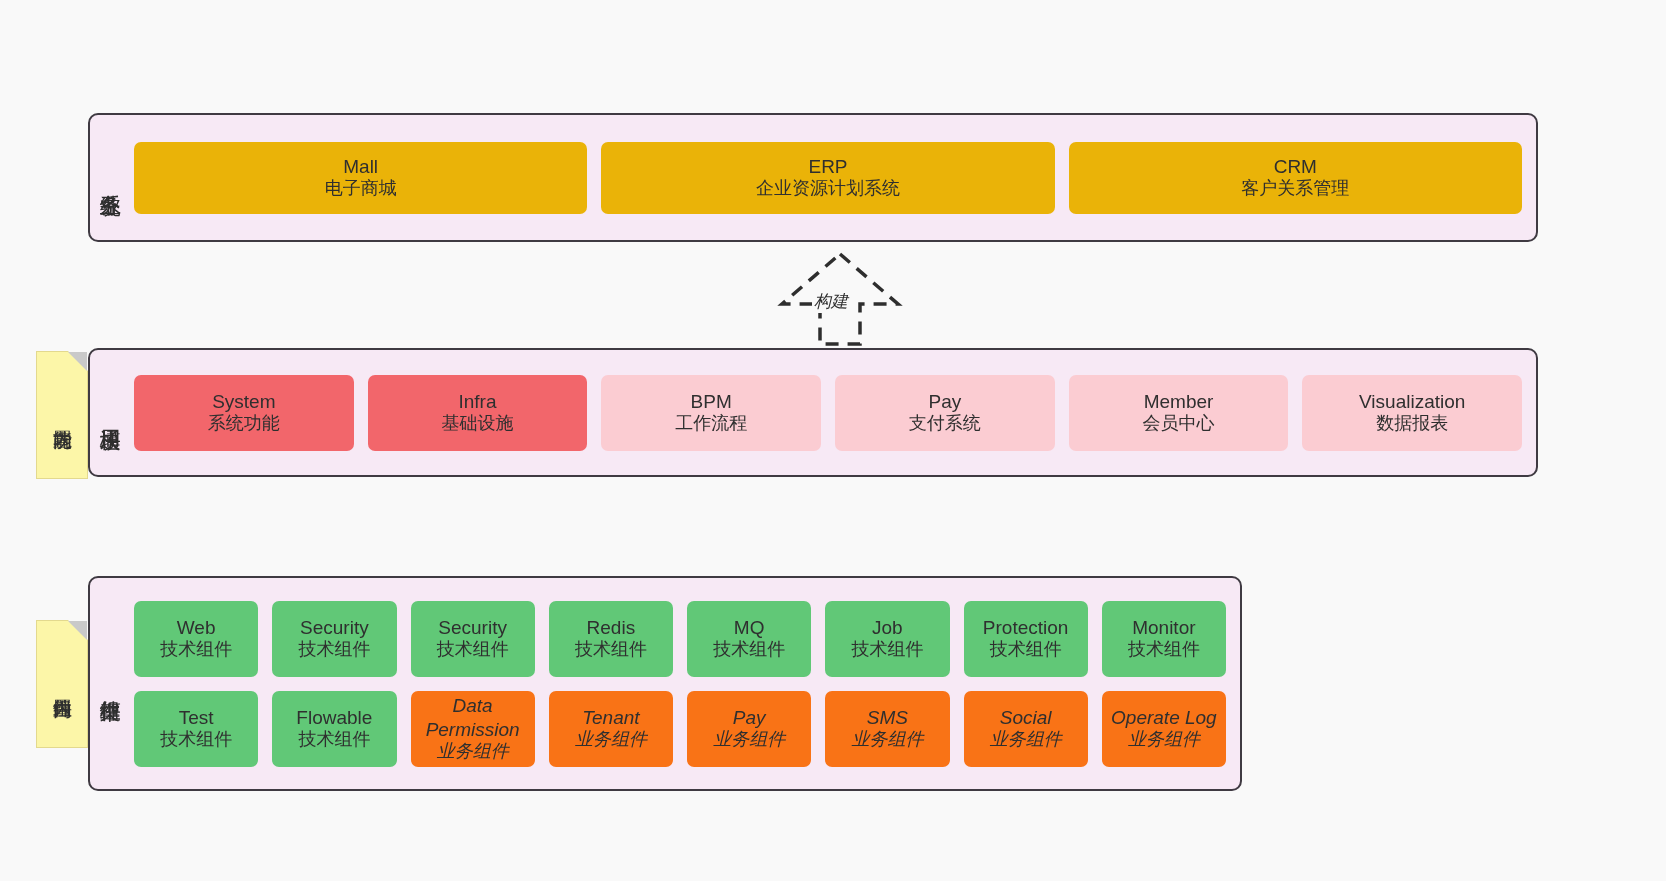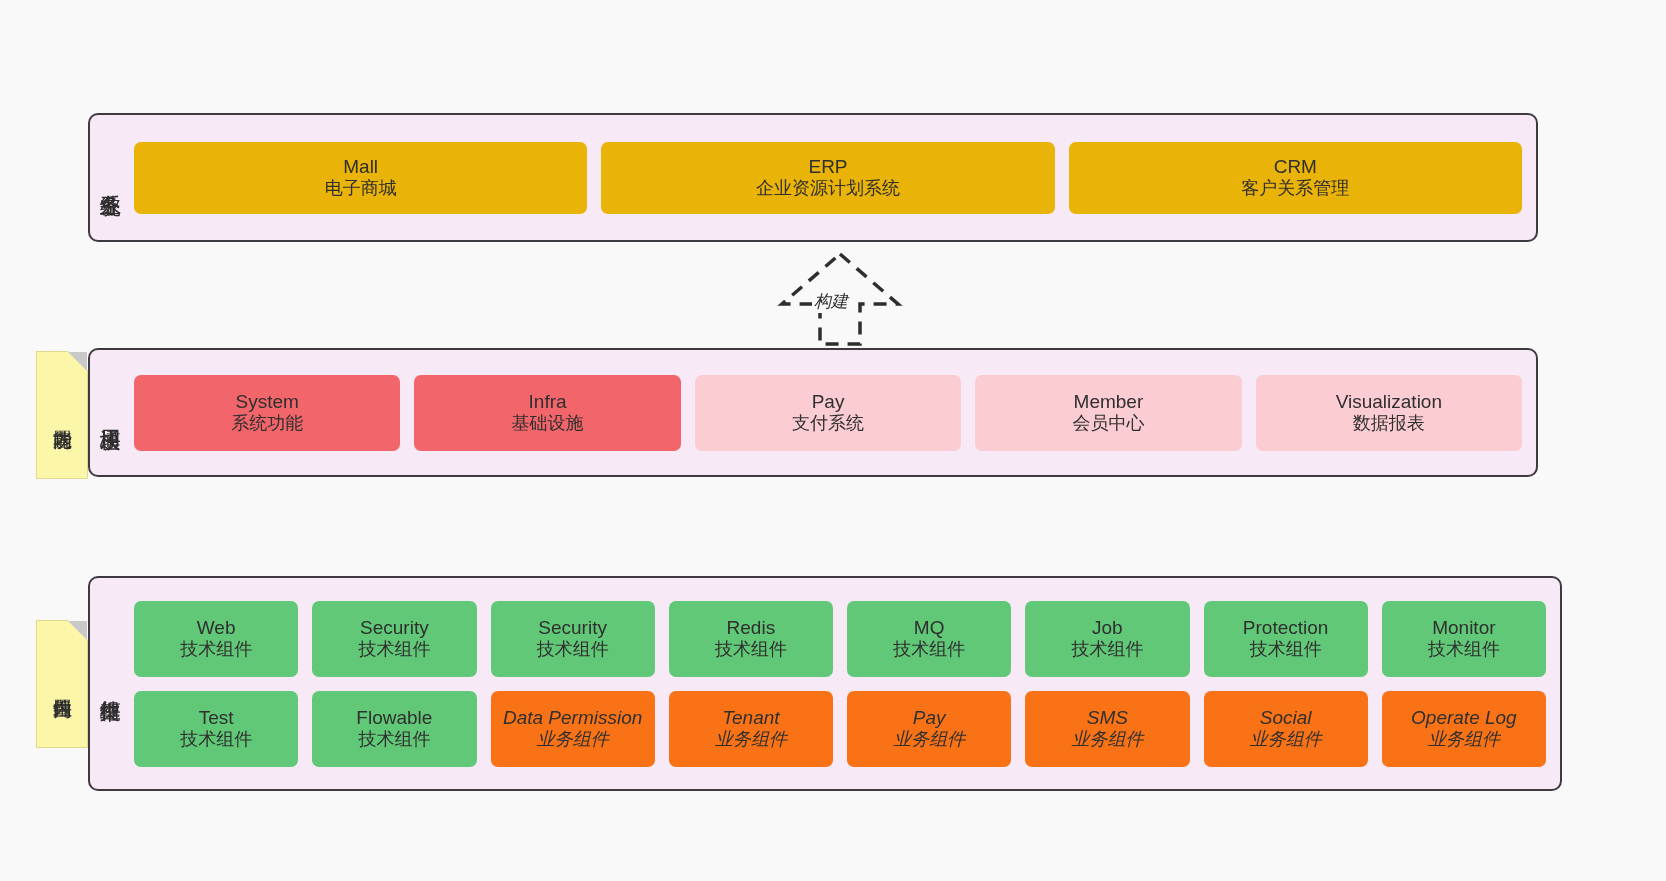--- a/index.html
+++ b/index.html
@@ -93,21 +93,21 @@
   
   .c-blue       { background: #eab308; }
   .c-red        { background: #f2666b; }
   .c-pink       { background: #fbccd2; }
   .c-green      { background: #61c877; }
   .c-greenlight { background: #f97316; font-style: italic; }
 
   
   #layer-business  { left: 88px;  top: 113px; width: 1450px; height: 129px; }
   #layer-common    { left: 88px;  top: 348px; width: 1450px; height: 129px; }
-  #layer-framework { left: 88px;  top: 576px; width: 1474px; height: 215px; }
+  #layer-framework { left: 88px;  top: 576px; width: 1154px; height: 215px; }
 
   #layer-business  .card { height: 72px; }
   #layer-common    .card { height: 76px; }
   #layer-framework .card { height: 76px; }
 
   
   .note {
     position: absolute;
     box-sizing: border-box;
     background: #fcf6a8;
@@ -212,20 +212,24 @@
         <div class="card c-red">
           <span class="title-en">System</span>
           <span class="title-cn">系统功能</span>
         </div>
 
         <div class="card c-red">
           <span class="title-en">Infra</span>
           <span class="title-cn">基础设施</span>
         </div>
 
+        <div class="card c-pink">
+          <span class="title-en">BPM</span>
+          <span class="title-cn">工作流程</span>
+        </div>
 
         <div class="card c-pink">
           <span class="title-en">Pay</span>
           <span class="title-cn">支付系统</span>
         </div>
 
         <div class="card c-pink">
           <span class="title-en">Member</span>
           <span class="title-cn">会员中心</span>
         </div>

